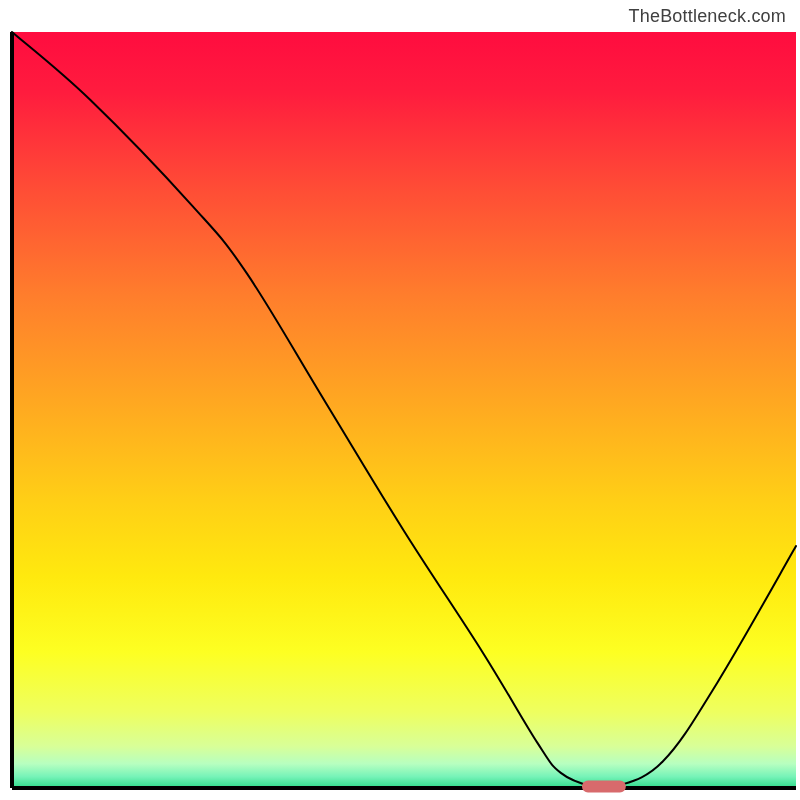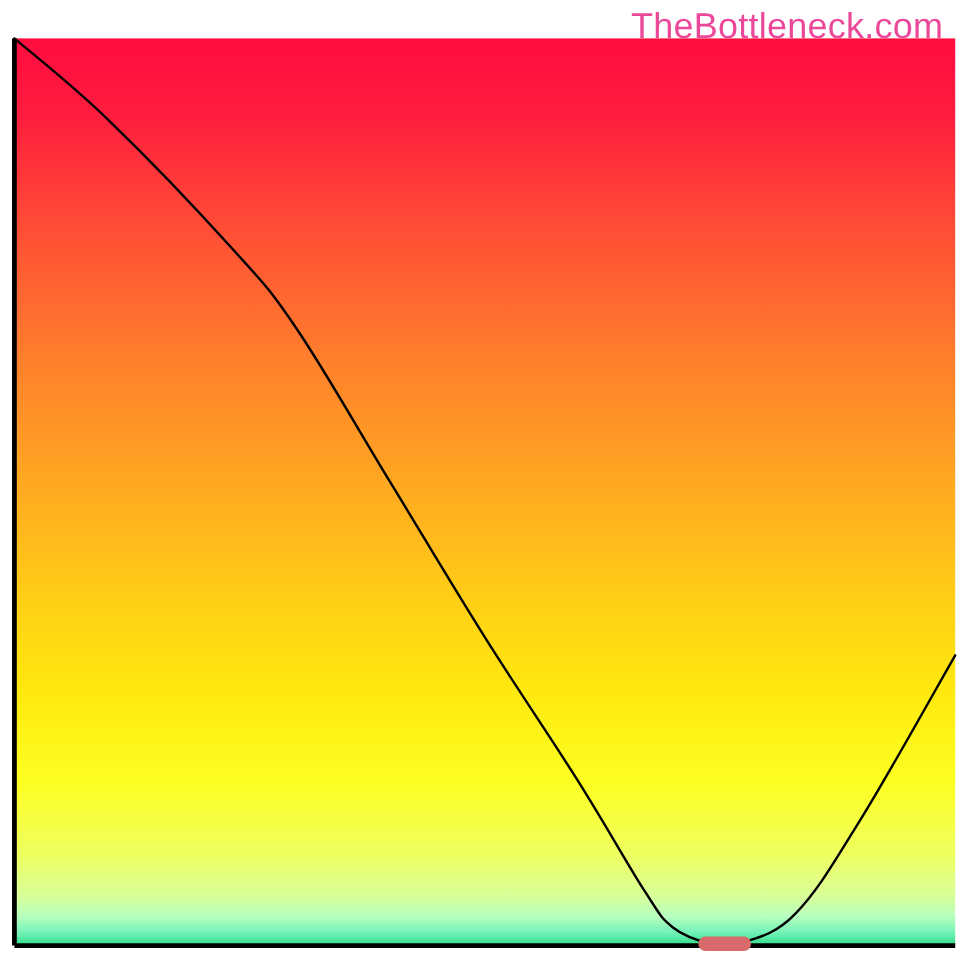--- a/index.html
+++ b/index.html
@@ -12,23 +12,23 @@
   }
   .chart-container {
     position: relative;
     width: 800px;
     height: 800px;
   }
   .watermark {
     position: absolute;
     top: 6px;
     right: 14px;
-    font-size: 30px;
+    font-size: 18px;
     font-weight: 500;
-    color: #ec4899;
+    color: #404040;
     letter-spacing: 0.2px;
   }
   svg {
     display: block;
   }
 </style>
 </head>
 <body>
 
 <div class="chart-container">

